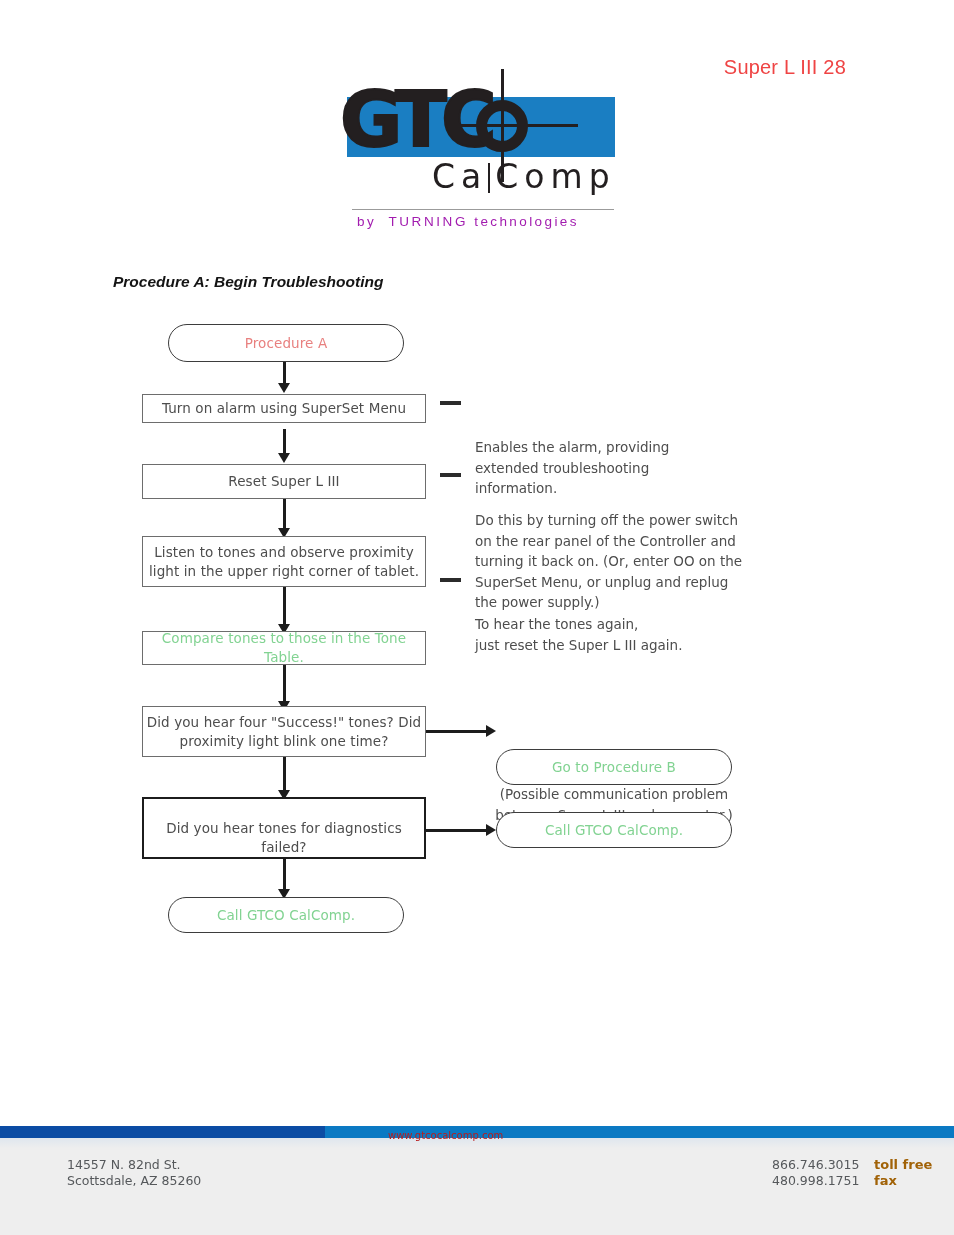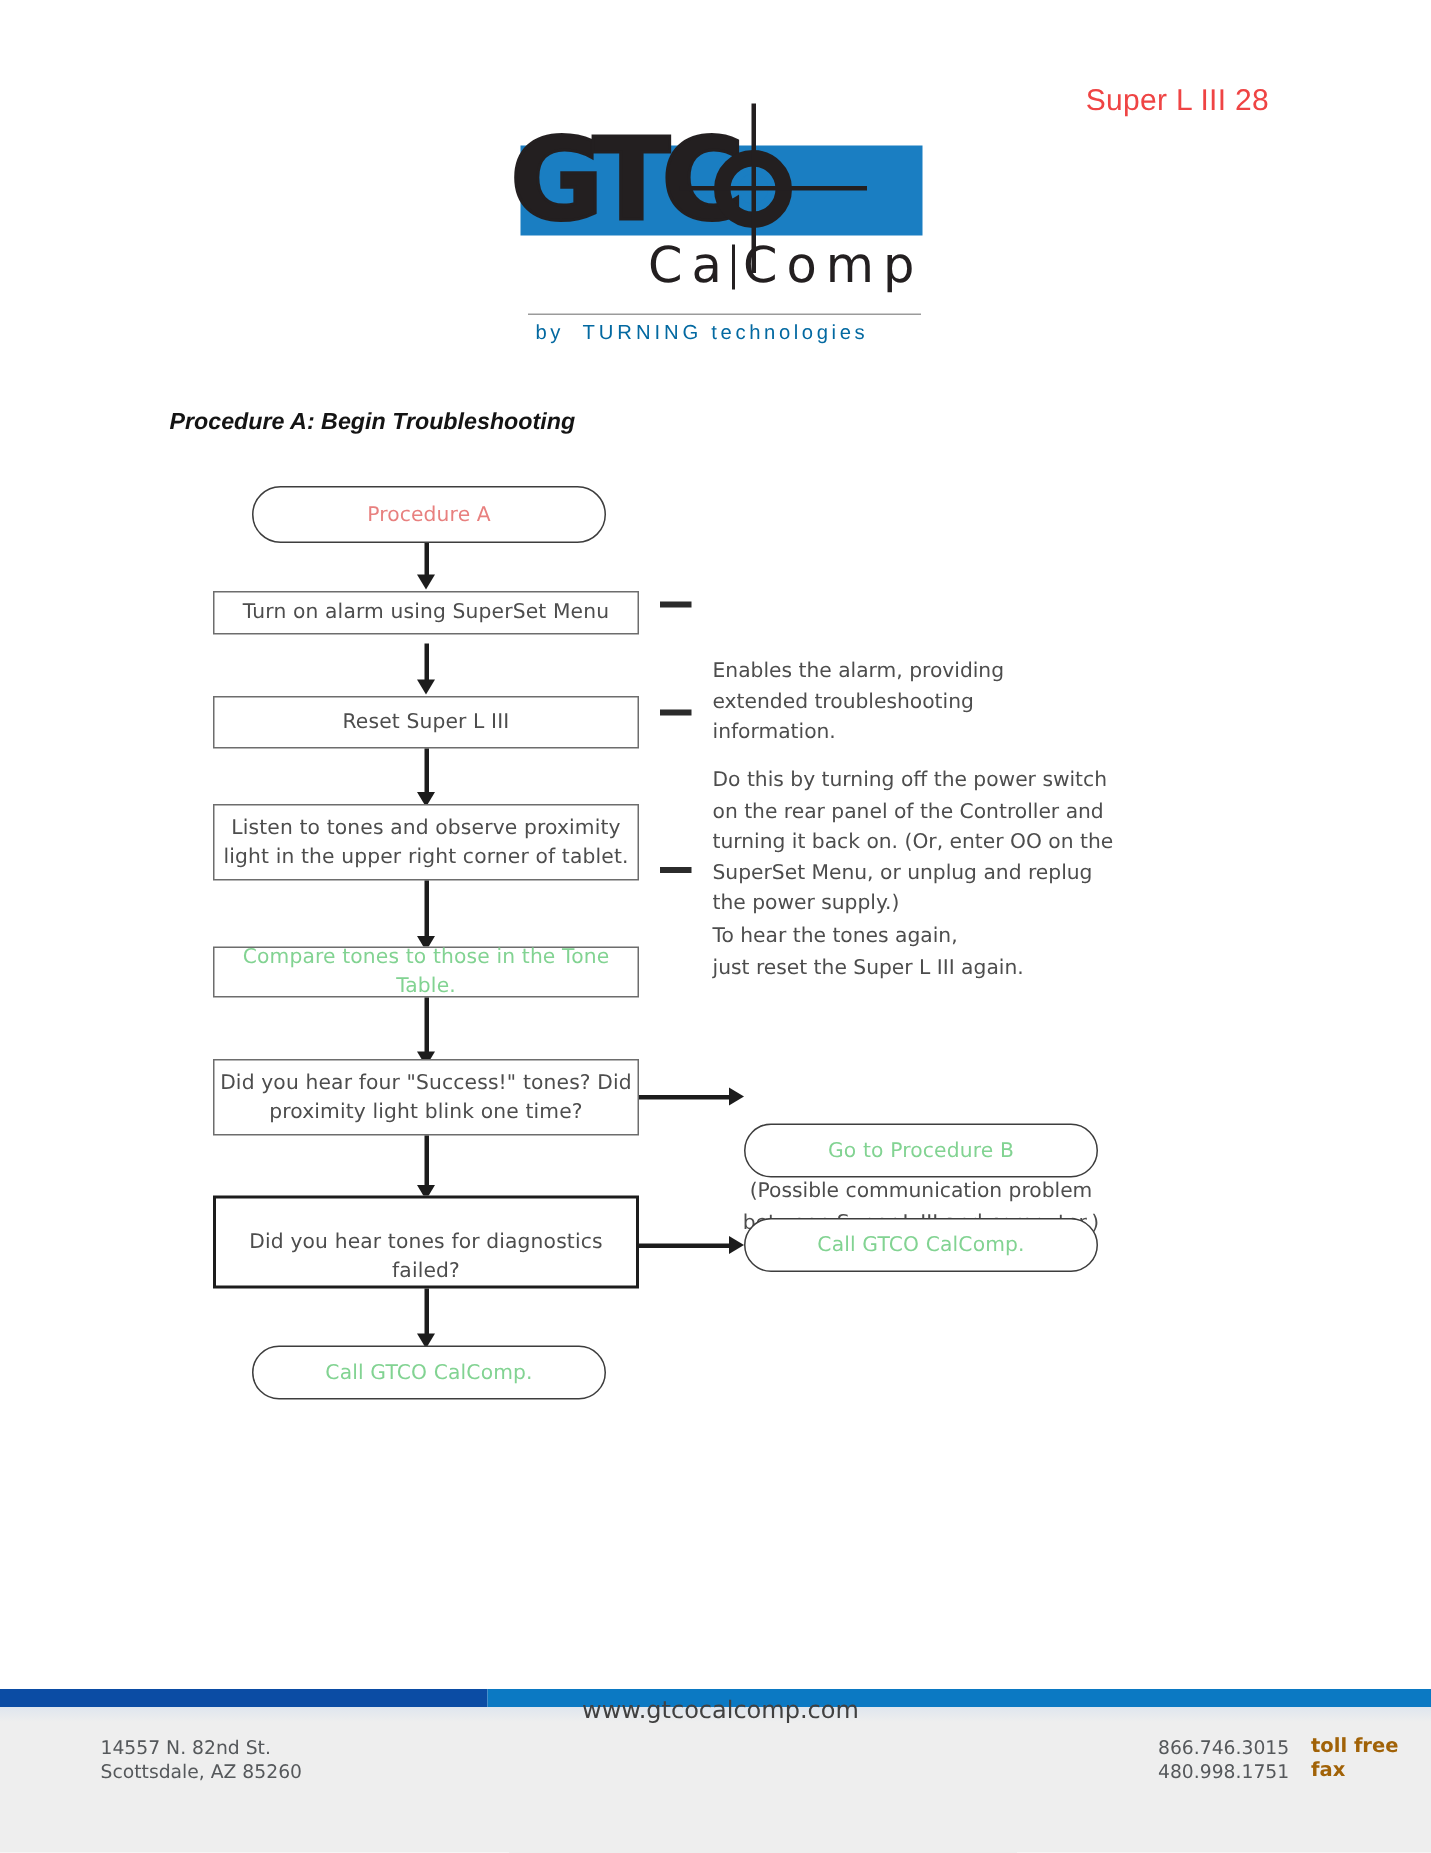--- a/index.html
+++ b/index.html
@@ -121,21 +121,21 @@
     height: 1px;
     background: #9b9b9b;
   }
   .logo-tagline {
     position: absolute;
     left: 17px;
     top: 126px;
     font-family: "Liberation Sans", sans-serif;
     font-size: 13.5px;
     letter-spacing: 2.4px;
-    color: #0369a1;
+    color: #a21caf;
     white-space: nowrap;
   }
   .logo-tagline .cap {
     letter-spacing: 2.6px;
   }
 
   
   .section-title {
     position: absolute;
     left: 113px;
@@ -271,22 +271,22 @@
     font-size: 12.5px;
     line-height: 16px;
     color: #55585b;
     white-space: pre-line;
   }
   .footer-web {
     position: absolute;
     left: 388px;
     top: 1130px;
     font-family: "DejaVu Sans", sans-serif;
-    font-size: 16px;
-    color: #404040;
+    font-size: 10px;
+    color: #b91c1c;
     white-space: nowrap;
   }
   .footer-nums {
     position: absolute;
     left: 772px;
     top: 1157px;
     font-family: "DejaVu Sans", sans-serif;
     font-size: 12.5px;
     line-height: 16px;
     color: #55585b;

